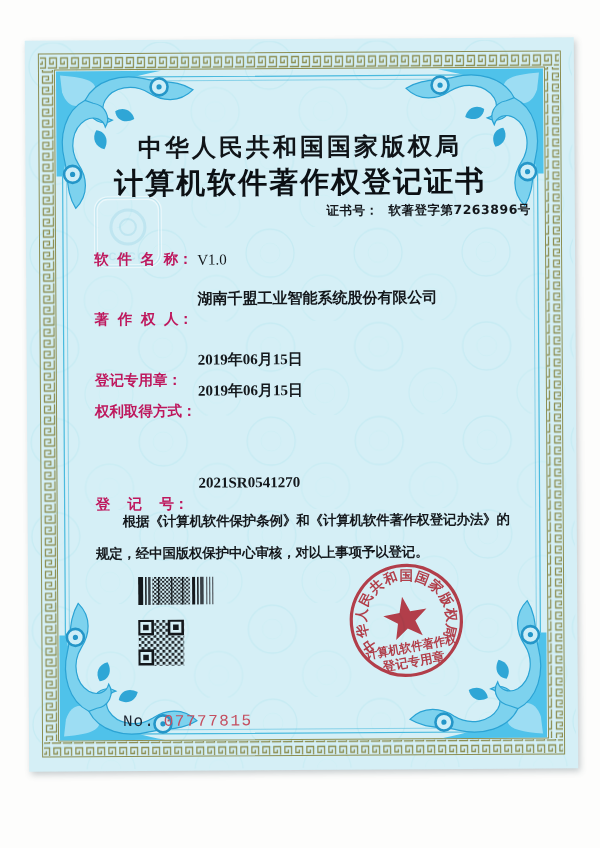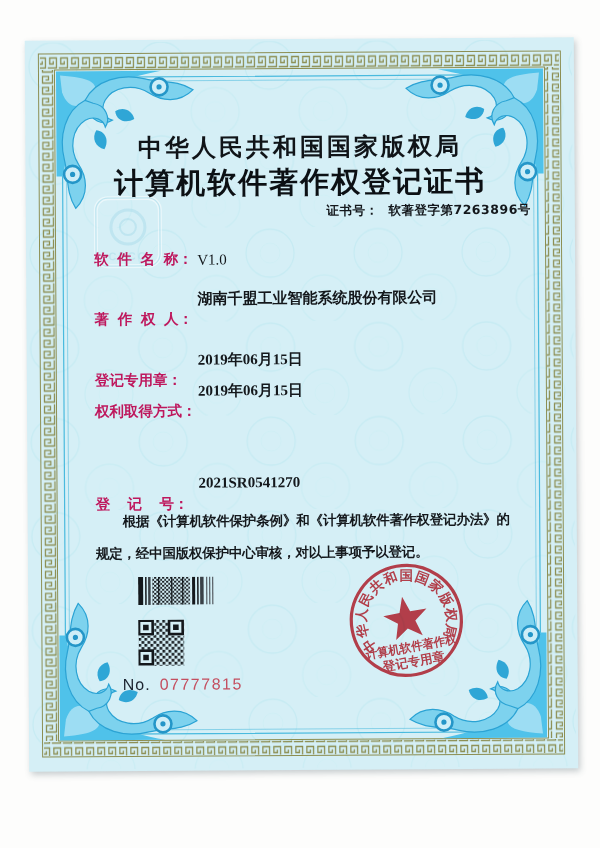--- a/index.html
+++ b/index.html
@@ -29,21 +29,21 @@
   .fr0{top:190px}.fr1{top:250px}.fr2{top:311px}.fr3{top:342px}.fr4{top:373px}.fr5{top:404px}.fr6{top:435px}
   .version{position:absolute;left:171px;top:212px;font-weight:normal;font-size:15px;
            font-family:"Liberation Serif","DejaVu Serif",serif;color:#14181c;}
 
   .statement{position:absolute;left:68px;top:466px;width:414px;text-indent:27px;
              font-family:"Liberation Serif","DejaVu Serif",serif;font-weight:600;
              font-size:13.5px;line-height:31.5px;letter-spacing:-.2px;color:#14181c;text-align:justify;}
 
   .barcode{position:absolute;left:110px;top:537px;}
   .qr{position:absolute;left:110px;top:580px;}
-  .serial{position:absolute;left:94px;top:636px;font-family:Liberation Sans, sans-serif;
+  .serial{position:absolute;left:94px;top:673px;font-family:Liberation Mono, monospace;
           font-size:16px;text-align:right;}
   .serial .pre{color:#1c2430;letter-spacing:1px;margin-right:9px;}
   .serial .num{color:#c44f60;letter-spacing:1.5px;}
 
   .seal{position:absolute;left:317px;top:521px;mix-blend-mode:multiply;opacity:.93;}
   .ring-ch{font-family:"DejaVu Sans","Liberation Sans",sans-serif;font-weight:bold;font-size:13.5px;fill:#d2333e;}
   .seal-line{font-family:"DejaVu Sans","Liberation Sans",sans-serif;font-weight:bold;fill:#d2333e;}
   .idate{position:absolute;left:329px;top:634px;font-family:"Liberation Serif","DejaVu Serif",serif;
          font-weight:bold;font-size:17px;letter-spacing:.5px;color:#14181d;}
 </style>

